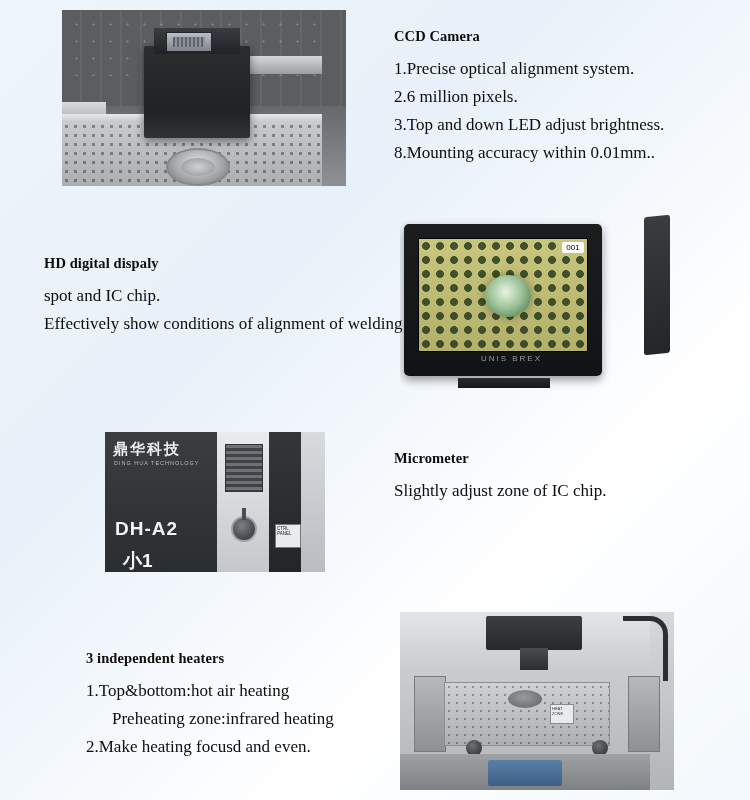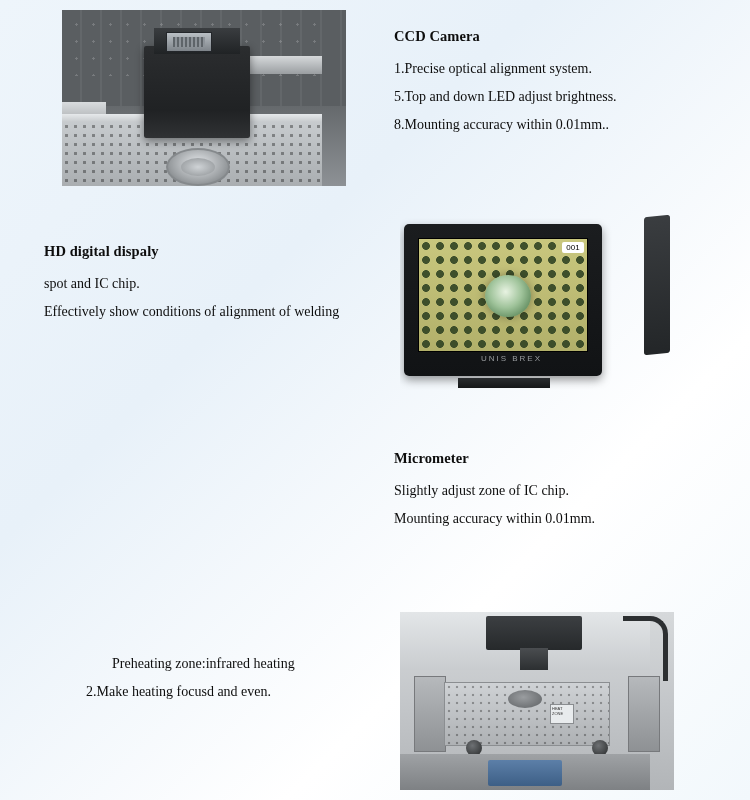--- a/index.html
+++ b/index.html
@@ -24,21 +24,21 @@
     position: absolute;
   }
   .txt-title {
     font-weight: bold;
     font-size: 14.5px;
     color: #0d0d0d;
     margin-bottom: 10px;
     letter-spacing: 0.1px;
   }
   .txt-line {
-    font-size: 14px;
+    font-size: 17px;
     line-height: 28px;
     color: #0d0d0d;
     white-space: pre;
   }
   .indent {
     padding-left: 26px;
   }
 
   
   .photo {
@@ -298,50 +298,64 @@
     <div class="arm"></div>
     <div class="cam-body"></div>
     <div class="cam-head"></div>
     <div class="cam-sensor"></div>
     <div class="ring"></div>
   </div>
 
   <div class="block" style="left:394px; top:28px; width:330px;">
     <div class="txt-title">CCD Camera</div>
     <div class="txt-line">1.Precise optical alignment system.</div>
-    <div class="txt-line">5.Top and down LED adjust brightness.</div>
+    <div class="txt-line">2.6 million pixels.</div>
+    <div class="txt-line">3.Top and down LED adjust brightness.</div>
     <div class="txt-line">8.Mounting accuracy within 0.01mm..</div>
   </div>
 
-  <div class="block" style="left:44px; top:243px; width:340px;">
+  <div class="block" style="left:44px; top:255px; width:340px;">
     <div class="txt-title">HD digital dispaly</div>
     <div class="txt-line">spot and IC chip.</div>
     <div class="txt-line">Effectively show conditions of alignment of welding</div>
   </div>
 
   <div class="photo" id="photo-monitor">
     <div class="side-post"></div>
     <div class="mon-body">
       <div class="screen">
         <div class="chip"></div>
       </div>
       <div class="badge">001</div>
       <div class="brand">UNIS BREX</div>
     </div>
     <div class="base"></div>
   </div>
 
+  <div class="photo" id="photo-panel">
+    <div class="dark-left"></div>
+    <div class="logo-cn">鼎华科技</div>
+    <div class="logo-en">DING HUA TECHNOLOGY</div>
+    <div class="model">DH-A2</div>
+    <div class="model2">小1</div>
+    <div class="mid-col"></div>
+    <div class="slot"></div>
+    <div class="knob"></div>
+    <div class="right-col"></div>
+    <div class="label-box">CTRL PANEL</div>
+  </div>
 
   <div class="block" style="left:394px; top:450px; width:330px;">
     <div class="txt-title">Micrometer</div>
     <div class="txt-line">Slightly adjust zone of IC chip.</div>
-    <div class="txt-line">Mounting accuracy within 0.01mm.</div>
   </div>
 
   <div class="block" style="left:86px; top:650px; width:300px;">
+    <div class="txt-title">3 independent heaters</div>
+    <div class="txt-line">1.Top&amp;bottom:hot air heating</div>
     <div class="txt-line indent">Preheating zone:infrared heating</div>
     <div class="txt-line">2.Make heating focusd and even.</div>
   </div>
 
   <div class="photo" id="photo-heater">
     <div class="top-hood"></div>
     <div class="hood-dark"></div>
     <div class="nozzle"></div>
     <div class="cable"></div>
     <div class="rail-l"></div>

